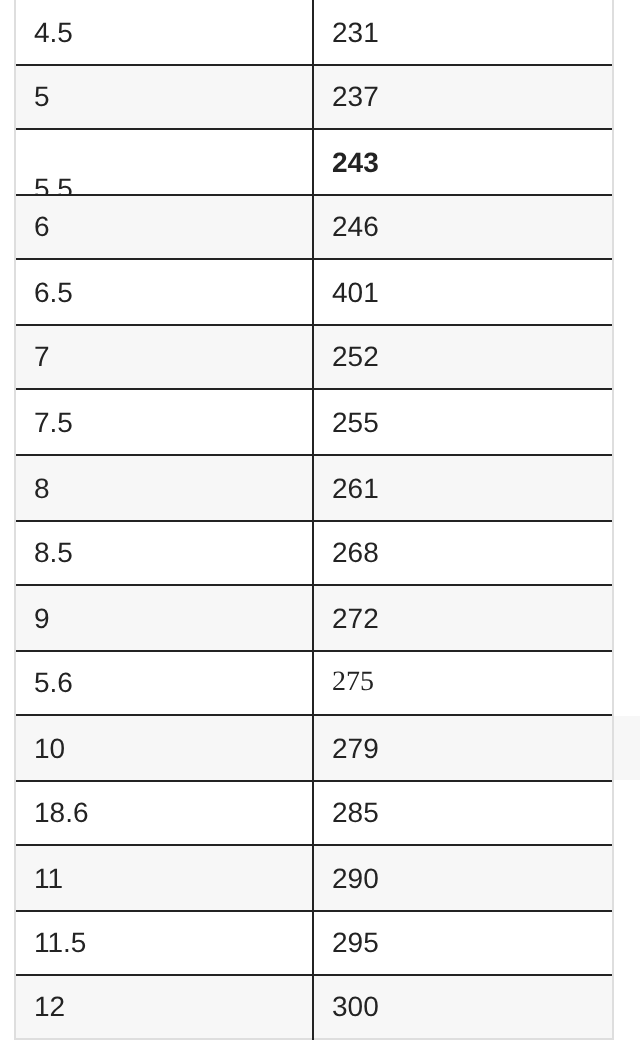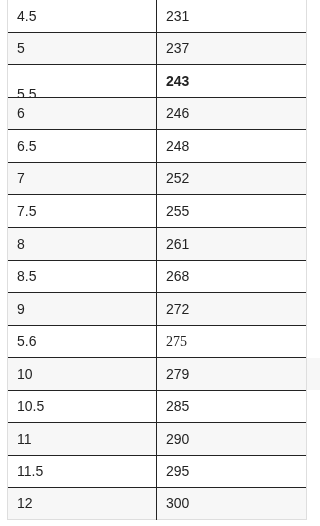--- a/index.html
+++ b/index.html
@@ -45,21 +45,21 @@
         <span class="cell cell-length" role="cell" style="top: 5.5px; line-height: 21px; font-weight: bold;">243</span>
       </div>
       <div class="table-row striped" role="row" style="top: 98px; height: 31px;">
         <div class="row-divider" style="top: -1px;"></div>
         <span class="cell cell-size" role="cell" style="top: 4.5px; line-height: 21px;">6</span>
         <span class="cell cell-length" role="cell" style="top: 4.5px; line-height: 21px;">246</span>
       </div>
       <div class="table-row" role="row" style="top: 130px; height: 32px;">
         <div class="row-divider" style="top: -1px;"></div>
         <span class="cell cell-size" role="cell" style="top: 5.5px; line-height: 21px;">6.5</span>
-        <span class="cell cell-length" role="cell" style="top: 5.5px; line-height: 21px;">248</span>
+        <span class="cell cell-length" role="cell" style="top: 5.5px; line-height: 21px;">401</span>
       </div>
       <div class="table-row striped" role="row" style="top: 163px; height: 31px;">
         <div class="row-divider" style="top: -1px;"></div>
         <span class="cell cell-size" role="cell" style="top: 4.5px; line-height: 21px;">7</span>
         <span class="cell cell-length" role="cell" style="top: 4.5px; line-height: 21px;">252</span>
       </div>
       <div class="table-row" role="row" style="top: 195px; height: 32px;">
         <div class="row-divider" style="top: -1px;"></div>
         <span class="cell cell-size" role="cell" style="top: 5.5px; line-height: 21px;">7.5</span>
         <span class="cell cell-length" role="cell" style="top: 5.5px; line-height: 21px;">255</span>
@@ -84,21 +84,21 @@
         <span class="cell cell-size" role="cell" style="top: 4.5px; line-height: 21px;">5.6</span>
         <span class="cell cell-length" role="cell" style="top: 4.5px; line-height: 21px; font-family: Liberation Serif, serif;">275</span>
       </div>
       <div class="table-row striped" role="row" style="top: 358px; height: 32px; padding-left: 24px;">
         <div class="row-divider" style="top: -1px;"></div>
         <span class="cell cell-size" role="cell" style="top: 5.5px; line-height: 21px;">10</span>
         <span class="cell cell-length" role="cell" style="top: 5.5px; line-height: 21px;">279</span>
       </div>
       <div class="table-row" role="row" style="top: 391px; height: 31px;">
         <div class="row-divider" style="top: -1px;"></div>
-        <span class="cell cell-size" role="cell" style="top: 4.5px; line-height: 21px;">10.5</span>
+        <span class="cell cell-size" role="cell" style="top: 4.5px; line-height: 21px;">18.6</span>
         <span class="cell cell-length" role="cell" style="top: 4.5px; line-height: 21px;">285</span>
       </div>
       <div class="table-row striped" role="row" style="top: 423px; height: 32px;">
         <div class="row-divider" style="top: -1px;"></div>
         <span class="cell cell-size" role="cell" style="top: 5.5px; line-height: 21px;">11</span>
         <span class="cell cell-length" role="cell" style="top: 5.5px; line-height: 21px;">290</span>
       </div>
       <div class="table-row" role="row" style="top: 456px; height: 31px;">
         <div class="row-divider" style="top: -1px;"></div>
         <span class="cell cell-size" role="cell" style="top: 4.5px; line-height: 21px;">11.5</span>

